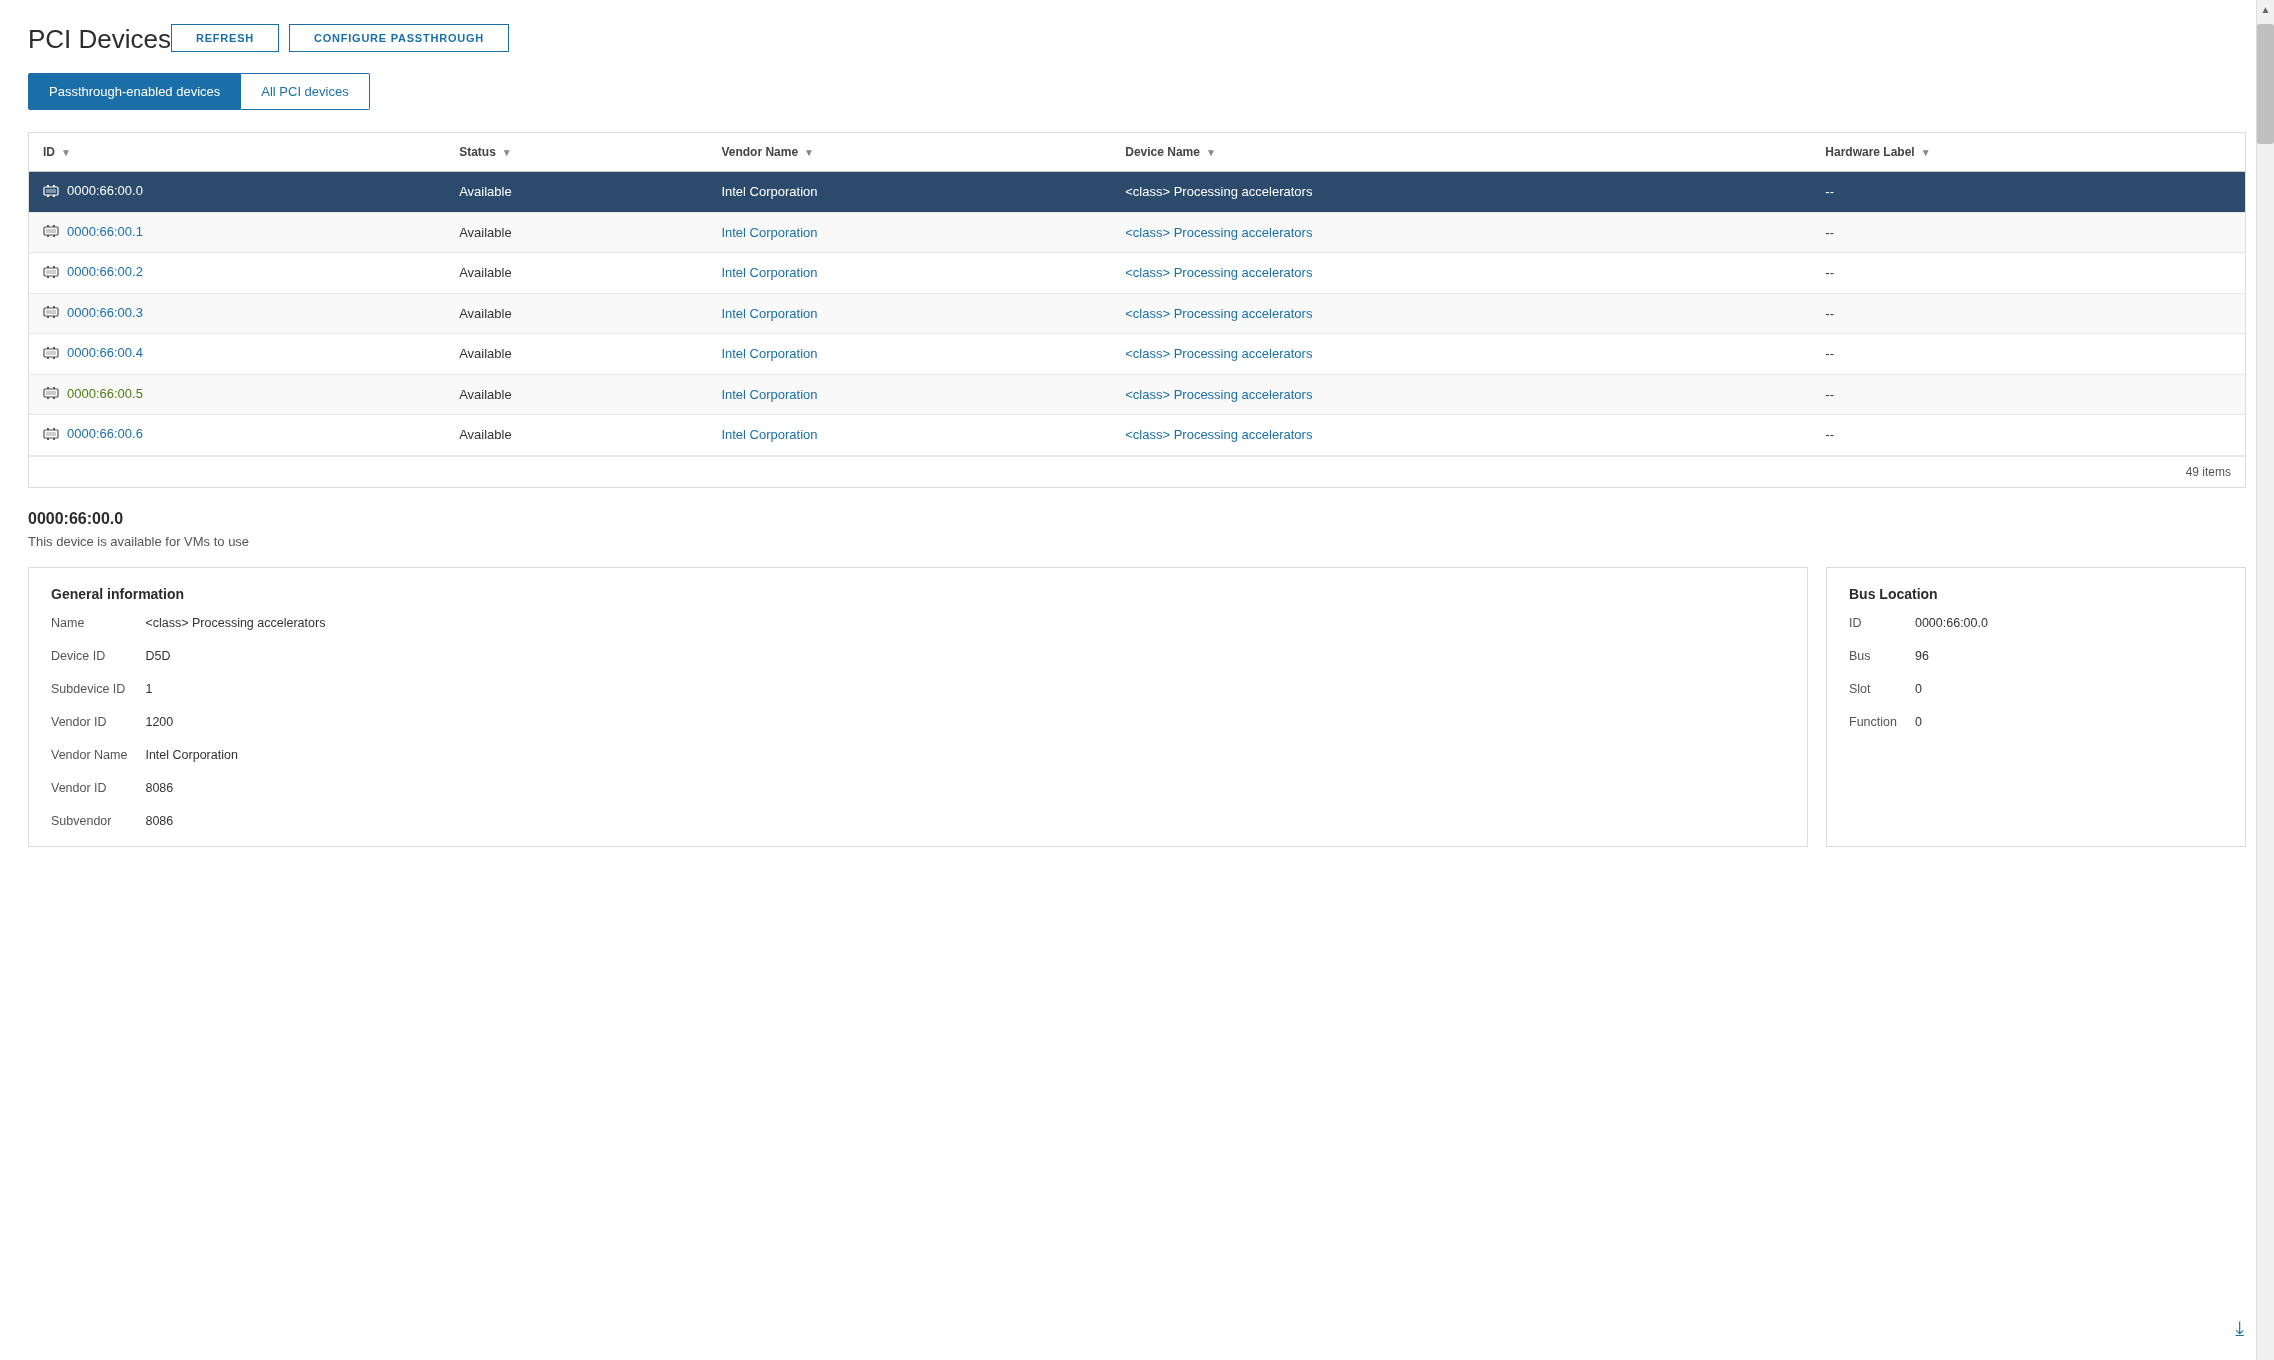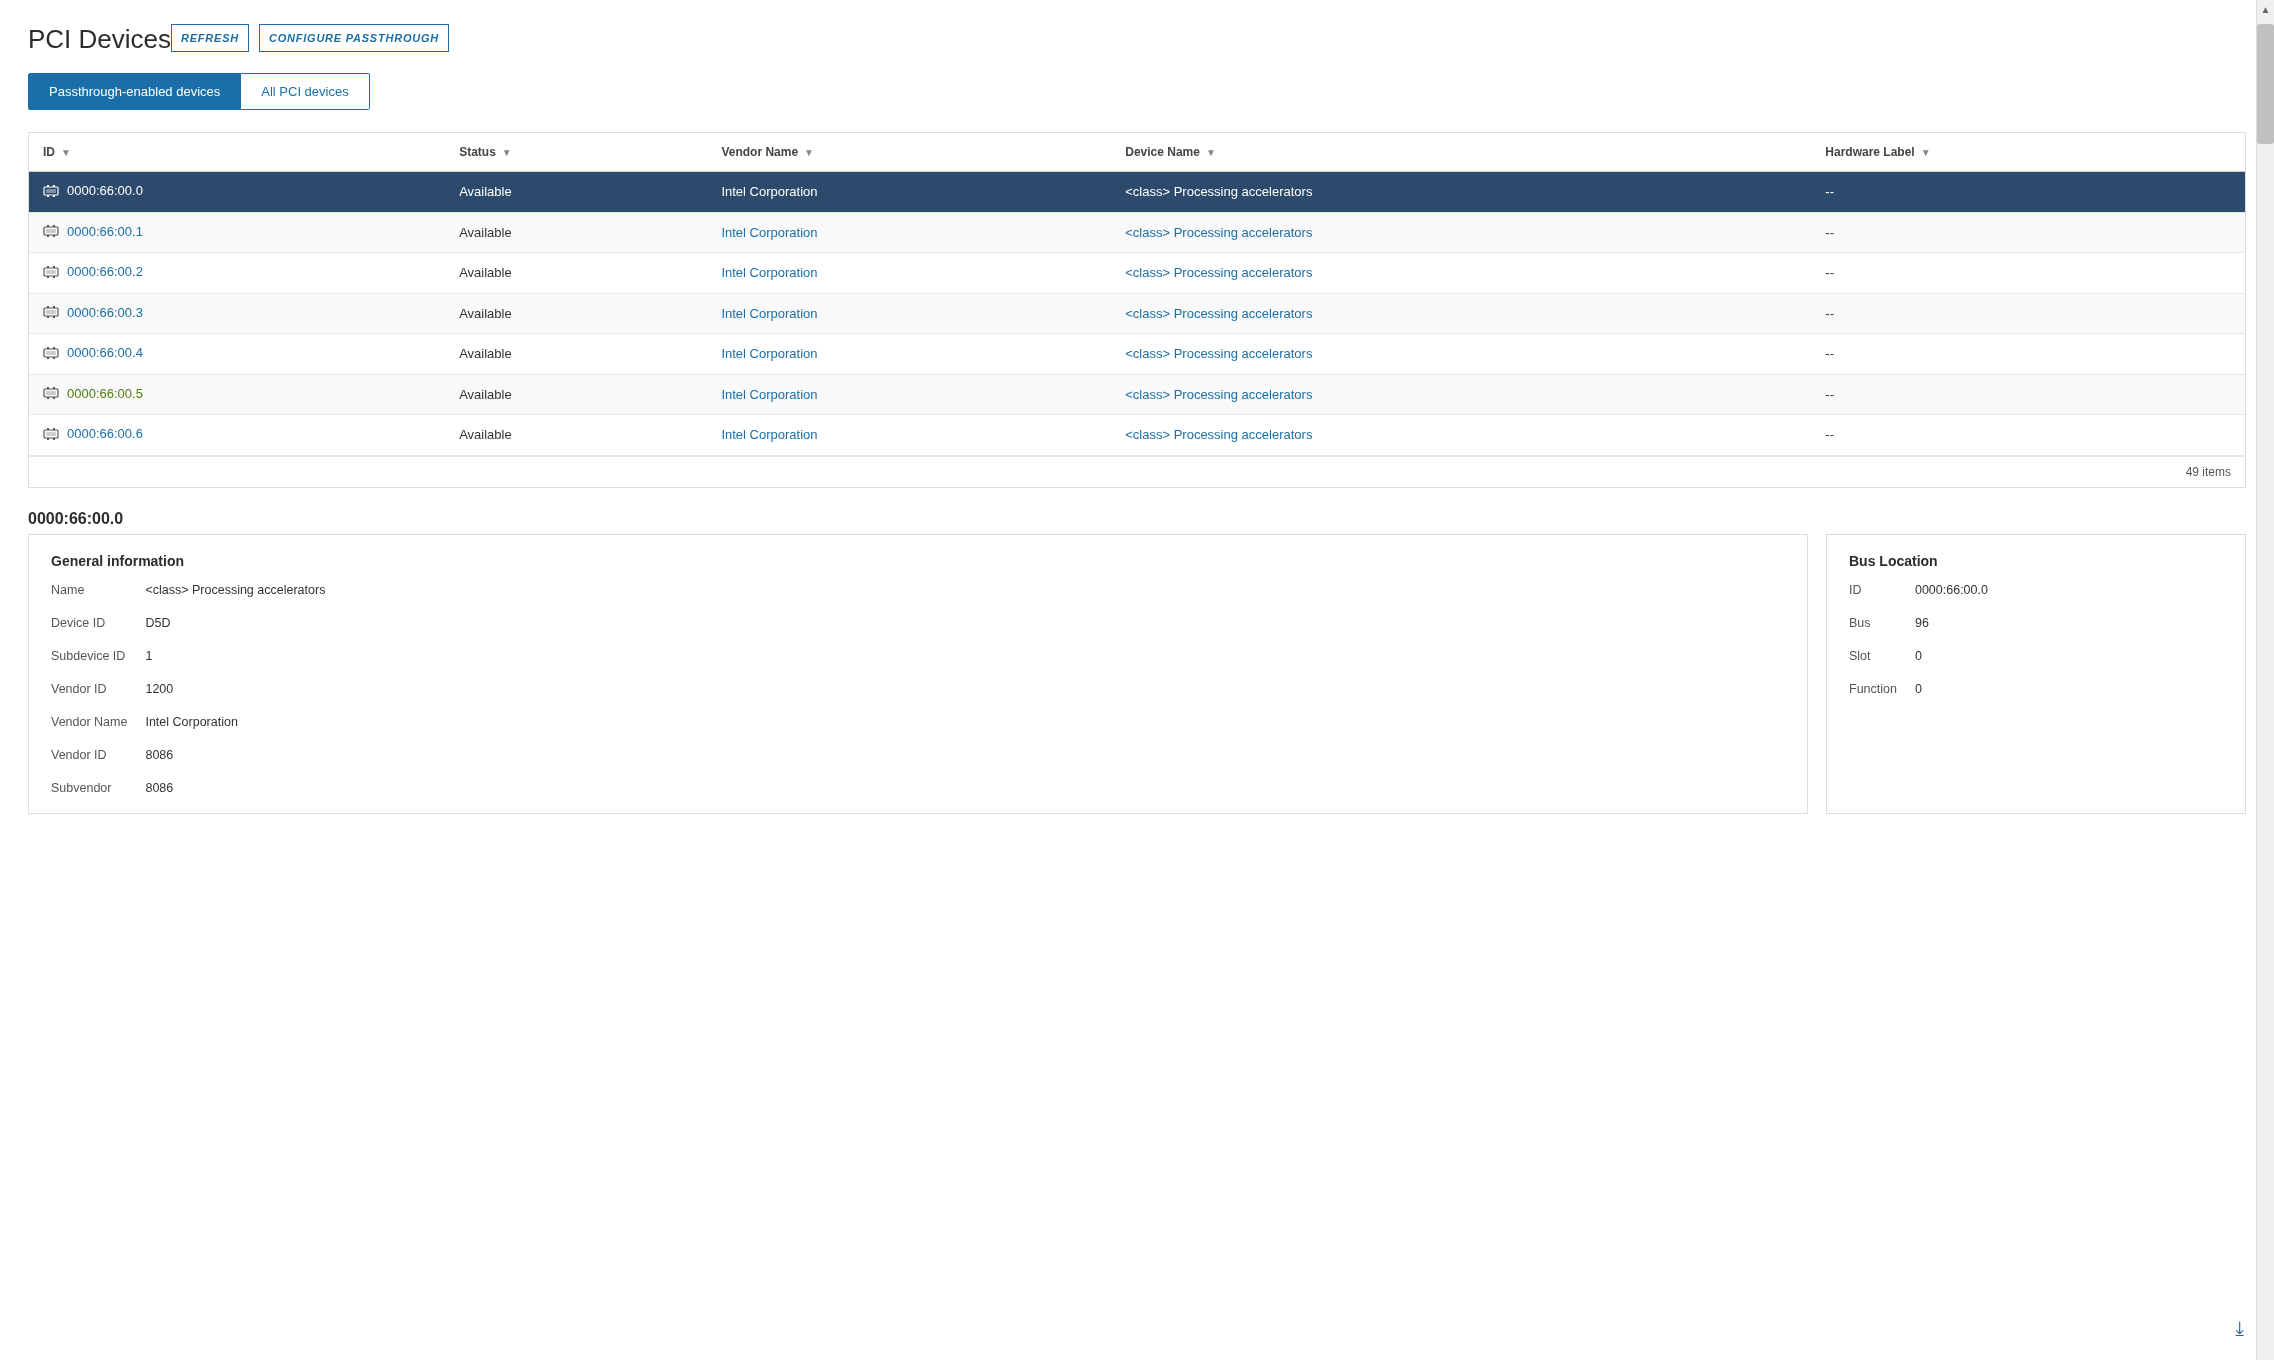--- a/index.html
+++ b/index.html
@@ -27,27 +27,26 @@
     }
     .header-buttons {
       display: flex;
       gap: 10px;
       align-items: center;
     }
     .btn-outline {
       border: 1.5px solid #1a6fa8;
       background: #fff;
       color: #1a6fa8;
-      padding: 7px 9px;
+      padding: 7px 24px;
       font-size: 11px;
       font-weight: 600;
       letter-spacing: 0.07em;
       cursor: pointer;
       text-transform: uppercase;
-      font-style: italic;
     }
 
     .tabs {
       display: flex;
       gap: 0;
       margin-bottom: 22px;
     }
     .tab {
       padding: 10px 20px;
       font-size: 13px;
@@ -401,20 +400,21 @@
             <td class="cell-blue">Intel Corporation</td>
             <td class="cell-blue">&lt;class&gt; Processing accelerators</td>
             <td>--</td>
           </tr>
         </tbody>
     </table>
     <div class="table-footer">49 items</div>
   </div>
 
   <div class="selected-device-title">0000:66:00.0</div>
+  <div class="selected-device-desc">This device is available for VMs to use</div>
 
   <div class="info-panels">
 
     <div class="info-panel">
       <div class="info-panel-title">General information</div>
       <div class="info-grid" id="general-info-grid">
           <span class="info-label">Name</span>
           <span class="info-value">&lt;class&gt; Processing accelerators</span>
           <span class="info-label">Device ID</span>
           <span class="info-value">D5D</span>

